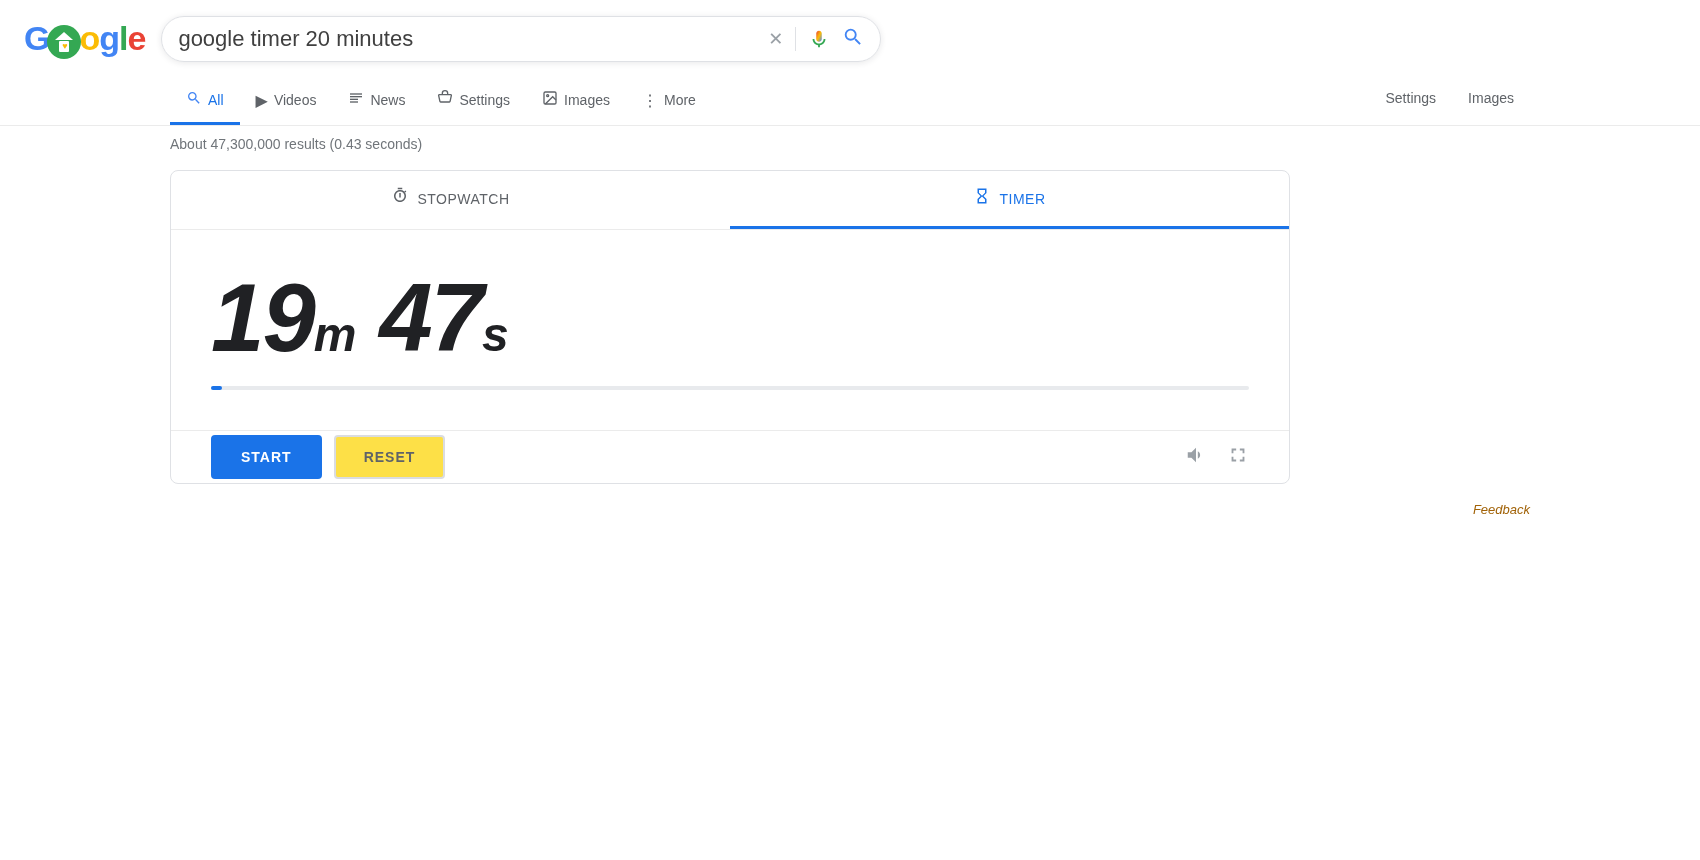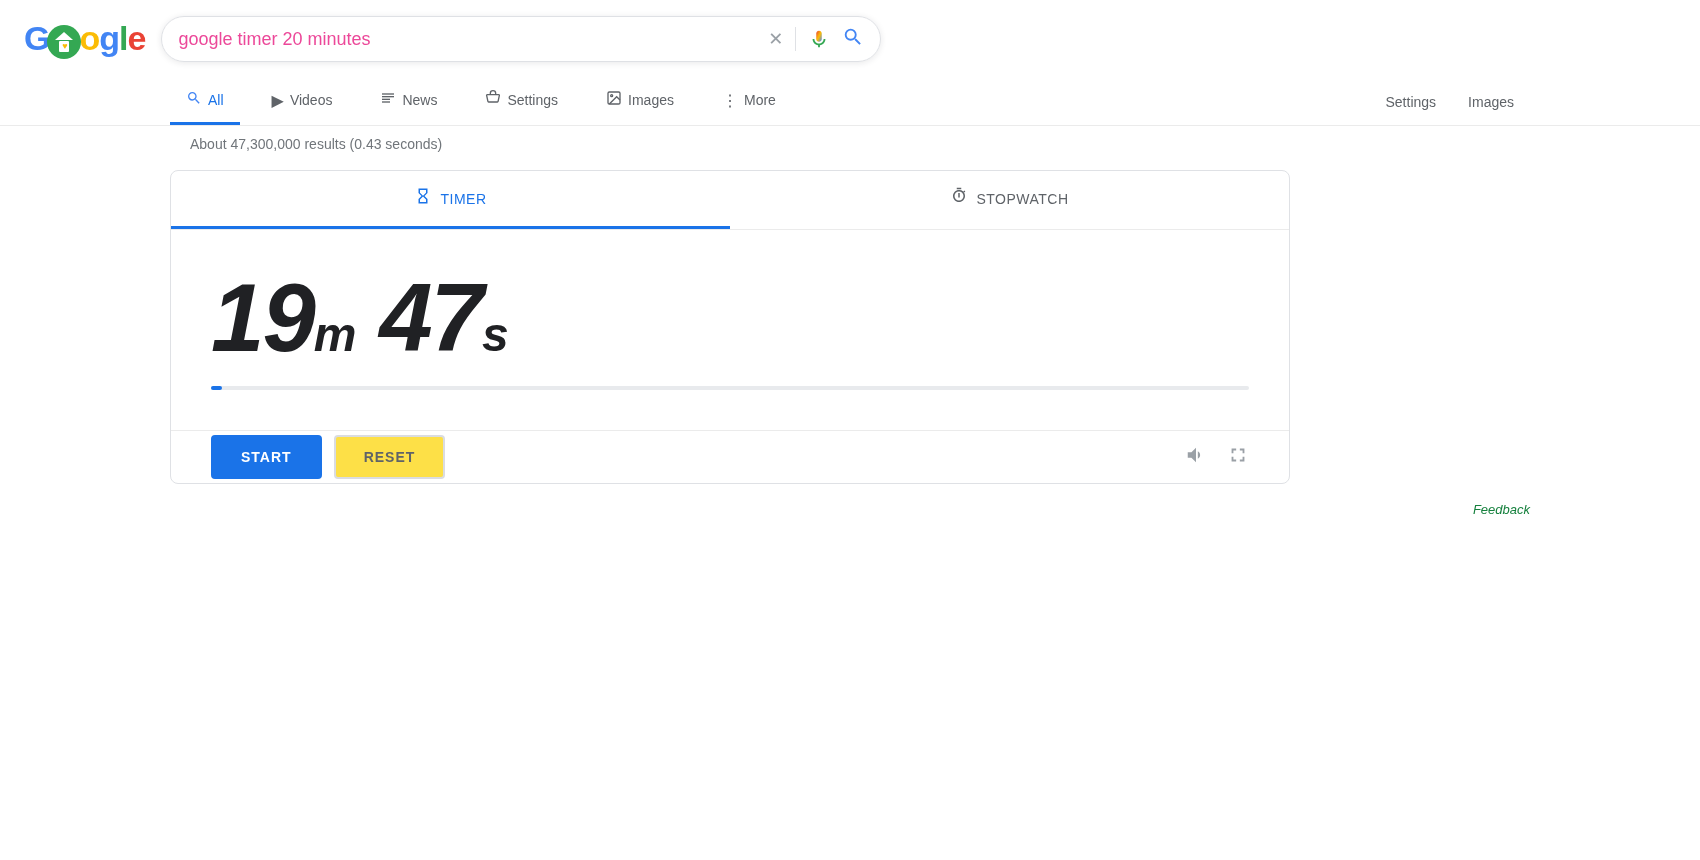--- a/index.html
+++ b/index.html
@@ -82,22 +82,22 @@
       padding: 8px 16px;
       flex: 1;
       max-width: 720px;
       height: 46px;
       box-shadow: 0 1px 6px rgba(32,33,36,0.1);
     }
     .search-input {
       flex: 1;
       border: none;
       outline: none;
-      font-size: 18px;
-      color: #ec4899;
+      font-size: 22px;
+      color: #404040;
       background: transparent;
     }
     .search-icons {
       display: flex;
       align-items: center;
       gap: 12px;
     }
     .search-x {
       color: #9aa0a6;
       font-size: 18px;
@@ -110,24 +110,23 @@
     }
     .search-icon-btn {
       color: #4285F4;
       font-size: 20px;
       cursor: pointer;
     }
 
     
     .nav-tabs {
       display: flex;
-      align-items: center;
       padding: 0 170px;
       border-bottom: 1px solid #ebebeb;
-      gap: 16px;
+      gap: 0;
     }
     .nav-tab {
       display: flex;
       align-items: center;
       gap: 6px;
       padding: 12px 16px;
       font-size: 14px;
       color: #5f6368;
       cursor: pointer;
       border-bottom: 3px solid transparent;
@@ -151,21 +150,20 @@
       font-size: 14px;
       color: #5f6368;
       cursor: pointer;
     }
 
     
     .results-info {
       padding: 10px 170px 6px;
       font-size: 14px;
       color: #70757a;
-      margin-left: 20px;
     }
 
     
     .timer-card {
       margin: 12px 170px;
       border: 1px solid #dfe1e5;
       border-radius: 8px;
       overflow: hidden;
       max-width: 1120px;
     }
@@ -381,35 +379,35 @@
   </div>
 </nav>
 
 <div class="results-info">
   <span>About 47,300,000 results (0.43 seconds)</span>
 </div>
 
 <div class="timer-card">
 
   <div class="timer-tabs">
+    <div class="timer-tab">
+      <span class="timer-tab-icon">
+        <svg width="18" height="18" viewBox="0 0 24 24" fill="#5f6368">
+            <path d="M15 1H9v2h6V1zm-4 13h2V8h-2v6zm8.03-6.61l1.42-1.42c-.43-.51-.9-.99-1.41-1.41l-1.42 1.42A7.93 7.93 0 0 0 12 4c-4.42 0-8 3.58-8 8s3.57 8 8 8 8-3.58 8-8c0-1.82-.62-3.5-1.65-4.84-.31-.41-.66-.79-1.02-1.13l-.3-.64zM12 18c-3.31 0-6-2.69-6-6s2.69-6 6-6 6 2.69 6 6-2.69 6-6 6z"></path>
+          </svg>
+      </span>
+      <span>STOPWATCH</span>
+    </div>
     <div class="timer-tab active">
       <span class="timer-tab-icon">
         <svg width="18" height="18" viewBox="0 0 24 24" fill="#1a73e8">
             <path d="M6 2v6l4 4-4 4v6h12v-6l-4-4 4-4V2H6zm10 14.5V20H8v-3.5l4-4 4 4zm-4-5l-4-4V4h8v3.5l-4 4z"></path>
           </svg>
       </span>
       <span>TIMER</span>
-    </div>
-    <div class="timer-tab">
-      <span class="timer-tab-icon">
-        <svg width="18" height="18" viewBox="0 0 24 24" fill="#5f6368">
-            <path d="M15 1H9v2h6V1zm-4 13h2V8h-2v6zm8.03-6.61l1.42-1.42c-.43-.51-.9-.99-1.41-1.41l-1.42 1.42A7.93 7.93 0 0 0 12 4c-4.42 0-8 3.58-8 8s3.57 8 8 8 8-3.58 8-8c0-1.82-.62-3.5-1.65-4.84-.31-.41-.66-.79-1.02-1.13l-.3-.64zM12 18c-3.31 0-6-2.69-6-6s2.69-6 6-6 6 2.69 6 6-2.69 6-6 6z"></path>
-          </svg>
-      </span>
-      <span>STOPWATCH</span>
     </div>
   </div>
 
   <div class="timer-display">
     <div class="timer-time">
       <span>19</span><span class="timer-unit">m</span>&nbsp;<span>47</span><span class="timer-unit">s</span>
     </div>
     <div class="timer-progress-container">
       <div class="timer-progress-bar" style="width: 1.1%;"></div>
     </div>
@@ -427,14 +425,14 @@
       <span class="timer-icon-btn">
         <svg width="22" height="22" viewBox="0 0 24 24" fill="#9aa0a6">
             <path d="M7 14H5v5h5v-2H7v-3zm-2-4h2V7h3V5H5v5zm12 7h-3v2h5v-5h-2v3zM14 5v2h3v3h2V5h-5z"></path>
           </svg>
       </span>
     </div>
   </div>
 </div>
 
 <div class="feedback">
-  <span style="cursor:pointer; color:#15803d;">Feedback</span>
+  <span style="cursor:pointer; color:#a16207;">Feedback</span>
 </div>
 
 </body></html>

